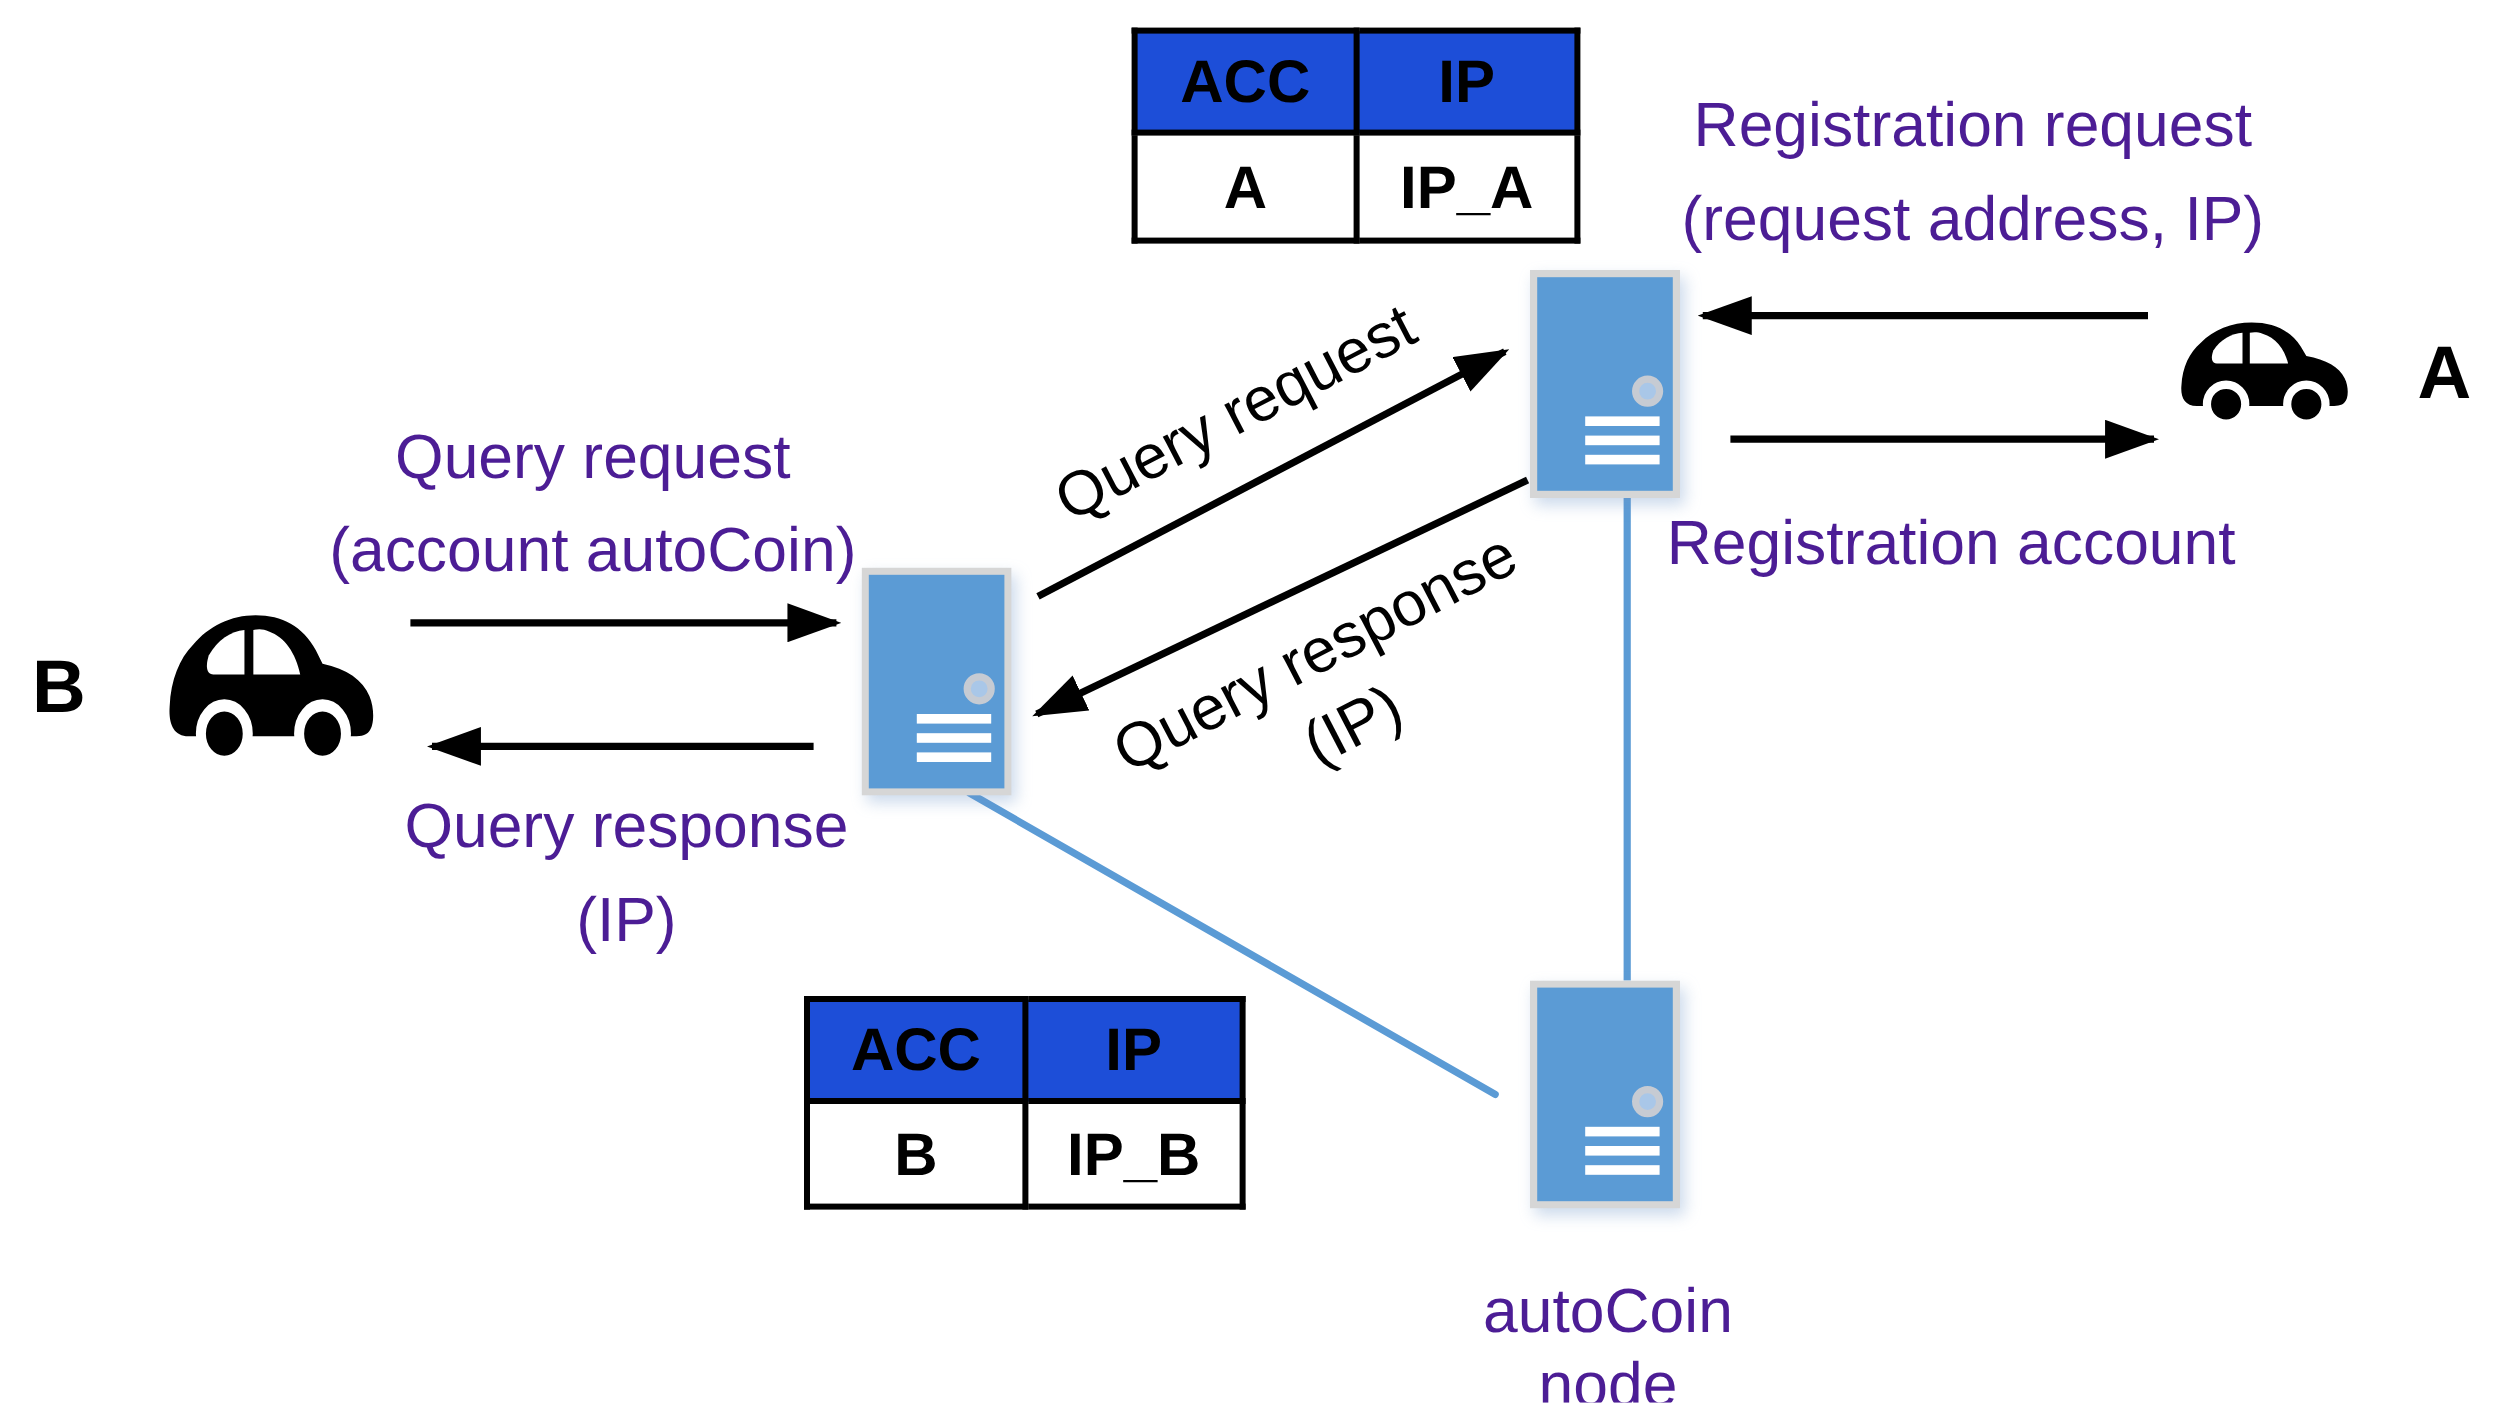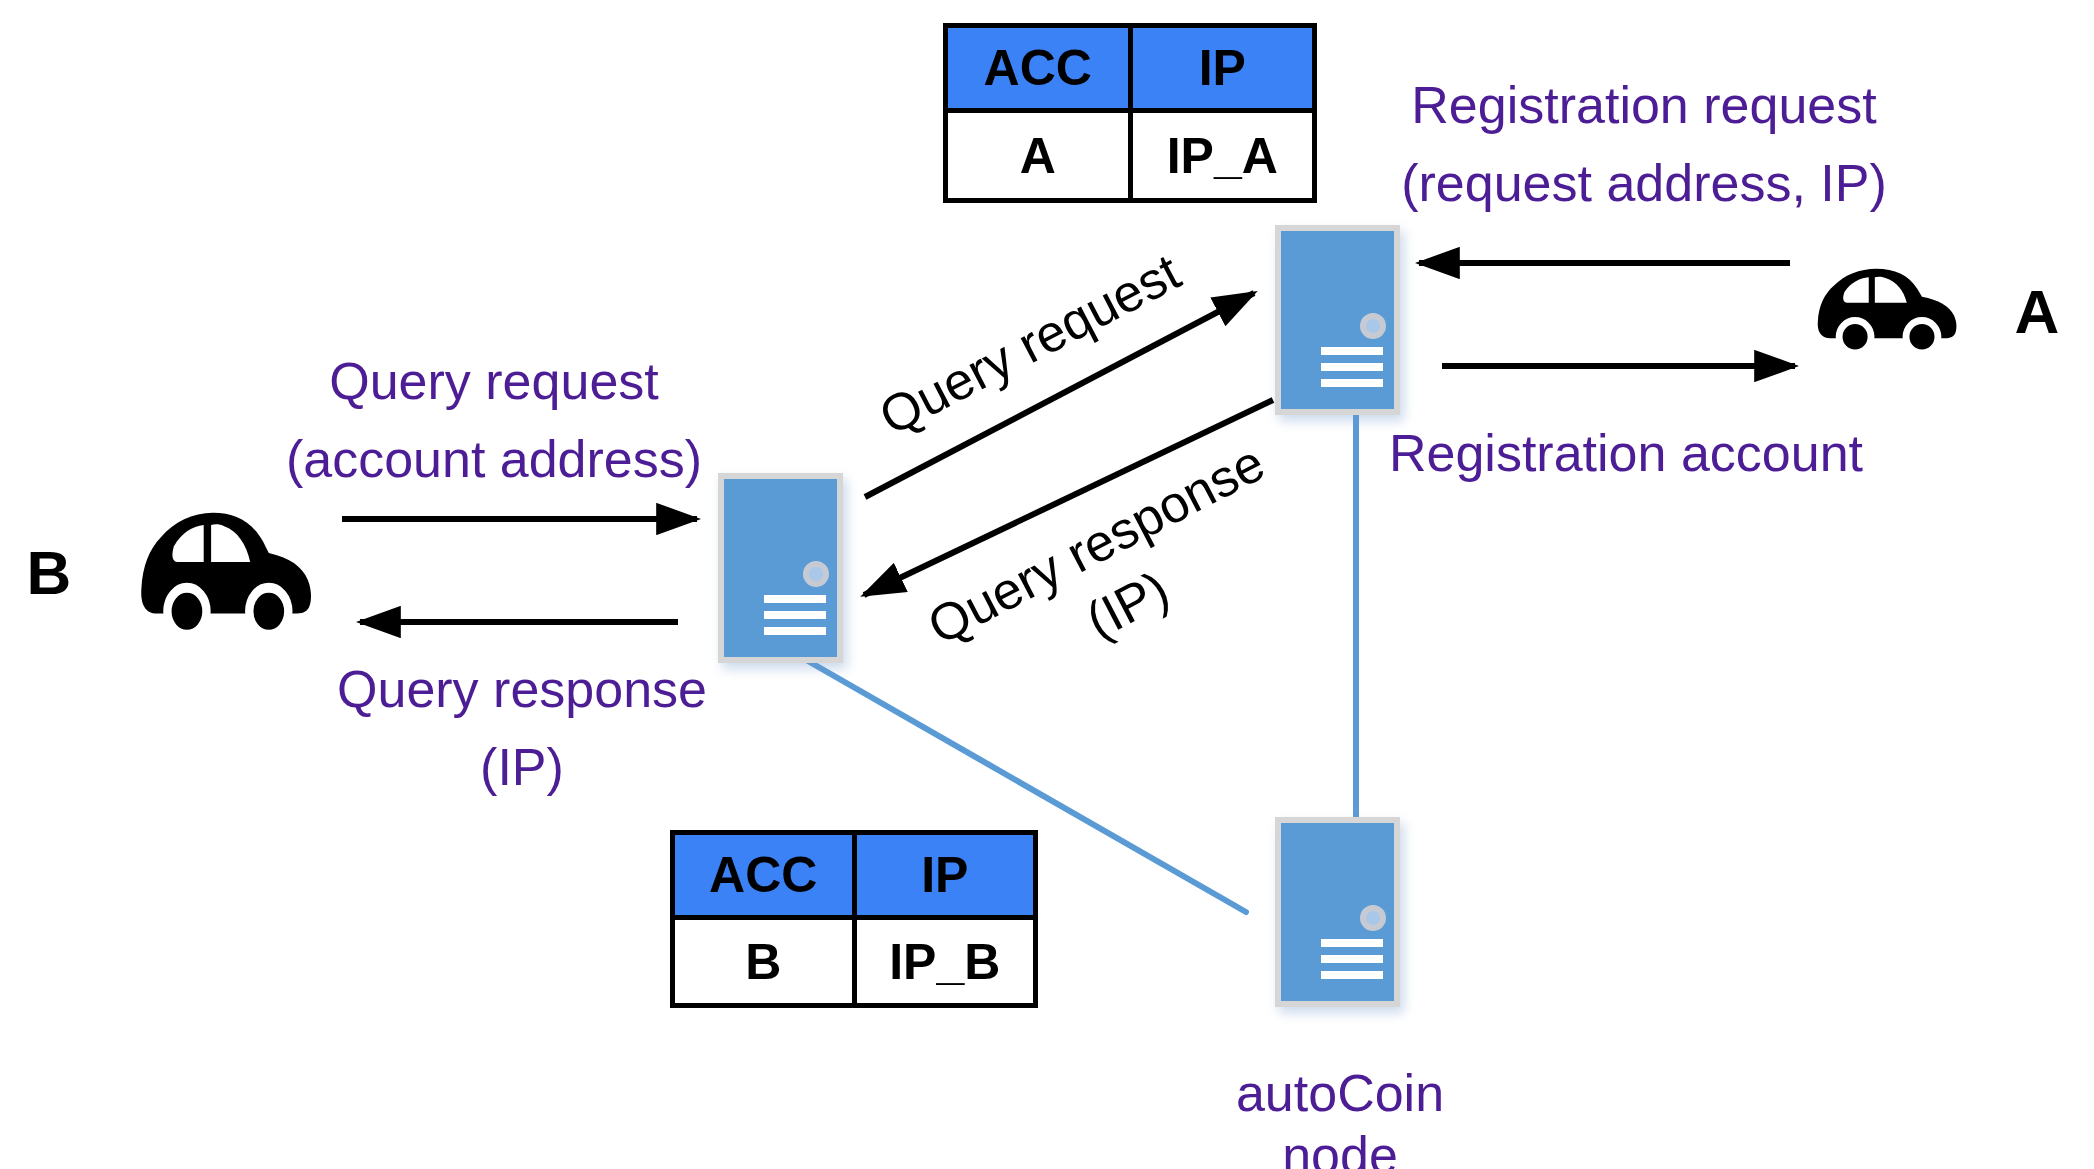--- a/index.html
+++ b/index.html
@@ -52,21 +52,21 @@
     table-layout:fixed;
     font-size:50px;
     font-weight:bold;
   }
   .acc-table td,.acc-table th{
     border:5px solid #000;
     text-align:center;
     vertical-align:middle;
     padding:0;
   }
-  .acc-table th{background:#3b82f6;text-align:center;}
+  .acc-table th{background:#1d4ed8;text-align:center;}
   #table-a{left:943px;top:23px;width:374px;}
   #table-a th{height:80px;}
   #table-a td{height:85px;}
   #table-b{left:670px;top:830px;width:368px;}
   #table-b th{height:80px;}
   #table-b td{height:83px;}
   
   .server{
     position:absolute;
     width:125px;height:190px;
@@ -192,21 +192,21 @@
     <div>Registration request</div>
     <div>(request address, IP)</div>
   </div>
 
   <div class="msg" id="msg-reg-response">
     <div>Registration account</div>
   </div>
 
   <div class="msg" id="msg-query-request-b">
     <div>Query request</div>
-    <div>(account address)</div>
+    <div>(account autoCoin)</div>
   </div>
 
   <div class="msg" id="msg-query-response-b">
     <div>Query response</div>
     <div>(IP)</div>
   </div>
 
   <div class="rot" id="msg-query-request-diag">
     <div>Query request</div>
   </div>

